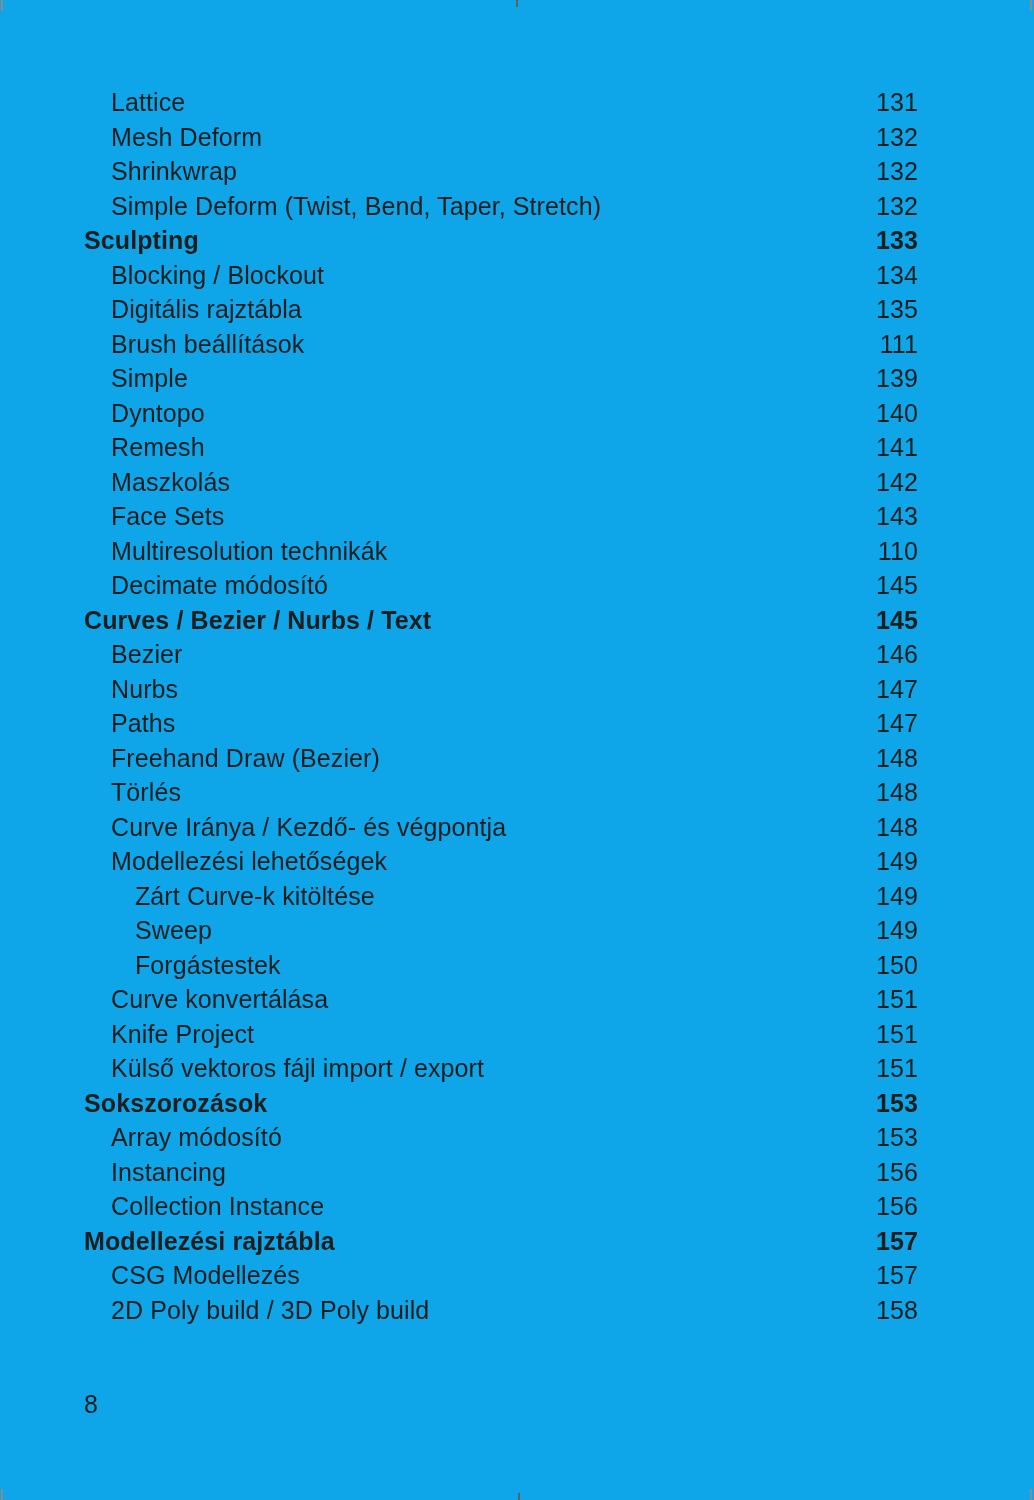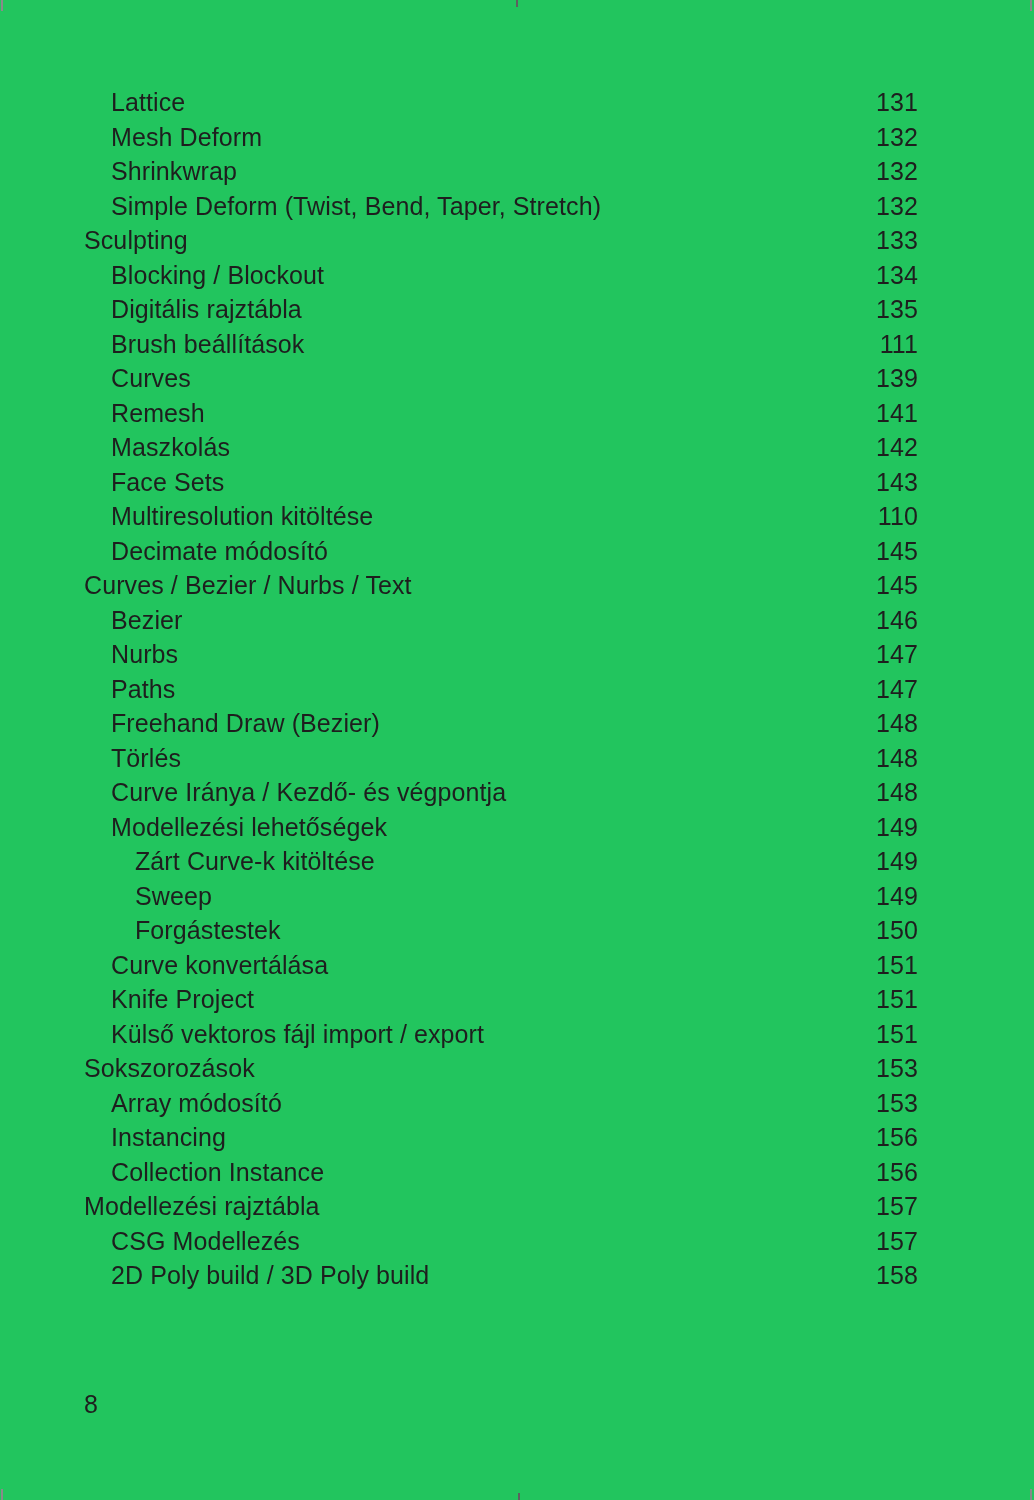--- a/index.html
+++ b/index.html
@@ -4,21 +4,21 @@
 <style>
   html, body {
     margin: 0;
     padding: 0;
     background: #ffffff;
   }
   .page {
     position: relative;
     width: 1034px;
     height: 1500px;
-    background: #22c55e;
+    background: #0ea5e9;
     overflow: hidden;
     font-family: "Liberation Sans", sans-serif;
     color: #1e1e1e;
   }
   
   .crop-tick {
     position: absolute;
     width: 2px;
     height: 11px;
     background: #8a8a8a;
@@ -55,21 +55,21 @@
     line-height: 34.5px;
     font-size: 25px;
     letter-spacing: 0.1px;
     white-space: nowrap;
   }
   .toc-row .label { flex: 1 1 auto; overflow: hidden; }
   .toc-row .pagenum { flex: 0 0 auto; text-align: left; }
   .toc-row.lvl-0 .label { padding-left: 0; }
   .toc-row.lvl-1 .label { padding-left: 27px; }
   .toc-row.lvl-2 .label { padding-left: 51px; }
-  .toc-row.bold { font-weight: 400; }
+  .toc-row.bold { font-weight: 700; }
 
   .footer-pagenum {
     position: absolute;
     left: 84px;
     top: 1387px;
     font-size: 25px;
     line-height: 34.5px;
   }
 </style>
 </head>
@@ -115,37 +115,41 @@
     </div>
       <div class="toc-row lvl-1">
       <span class="label">Digitális rajztábla</span>
       <span class="pagenum">135</span>
     </div>
       <div class="toc-row lvl-1">
       <span class="label">Brush beállítások</span>
       <span class="pagenum">111</span>
     </div>
       <div class="toc-row lvl-1">
-      <span class="label">Curves</span>
+      <span class="label">Simple</span>
       <span class="pagenum">139</span>
+    </div>
+      <div class="toc-row lvl-1">
+      <span class="label">Dyntopo</span>
+      <span class="pagenum">140</span>
     </div>
       <div class="toc-row lvl-1">
       <span class="label">Remesh</span>
       <span class="pagenum">141</span>
     </div>
       <div class="toc-row lvl-1">
       <span class="label">Maszkolás</span>
       <span class="pagenum">142</span>
     </div>
       <div class="toc-row lvl-1">
       <span class="label">Face Sets</span>
       <span class="pagenum">143</span>
     </div>
       <div class="toc-row lvl-1">
-      <span class="label">Multiresolution kitöltése</span>
+      <span class="label">Multiresolution technikák</span>
       <span class="pagenum">110</span>
     </div>
       <div class="toc-row lvl-1">
       <span class="label">Decimate módosító</span>
       <span class="pagenum">145</span>
     </div>
       <div class="toc-row lvl-0 bold">
       <span class="label">Curves / Bezier / Nurbs / Text</span>
       <span class="pagenum">145</span>
     </div>

